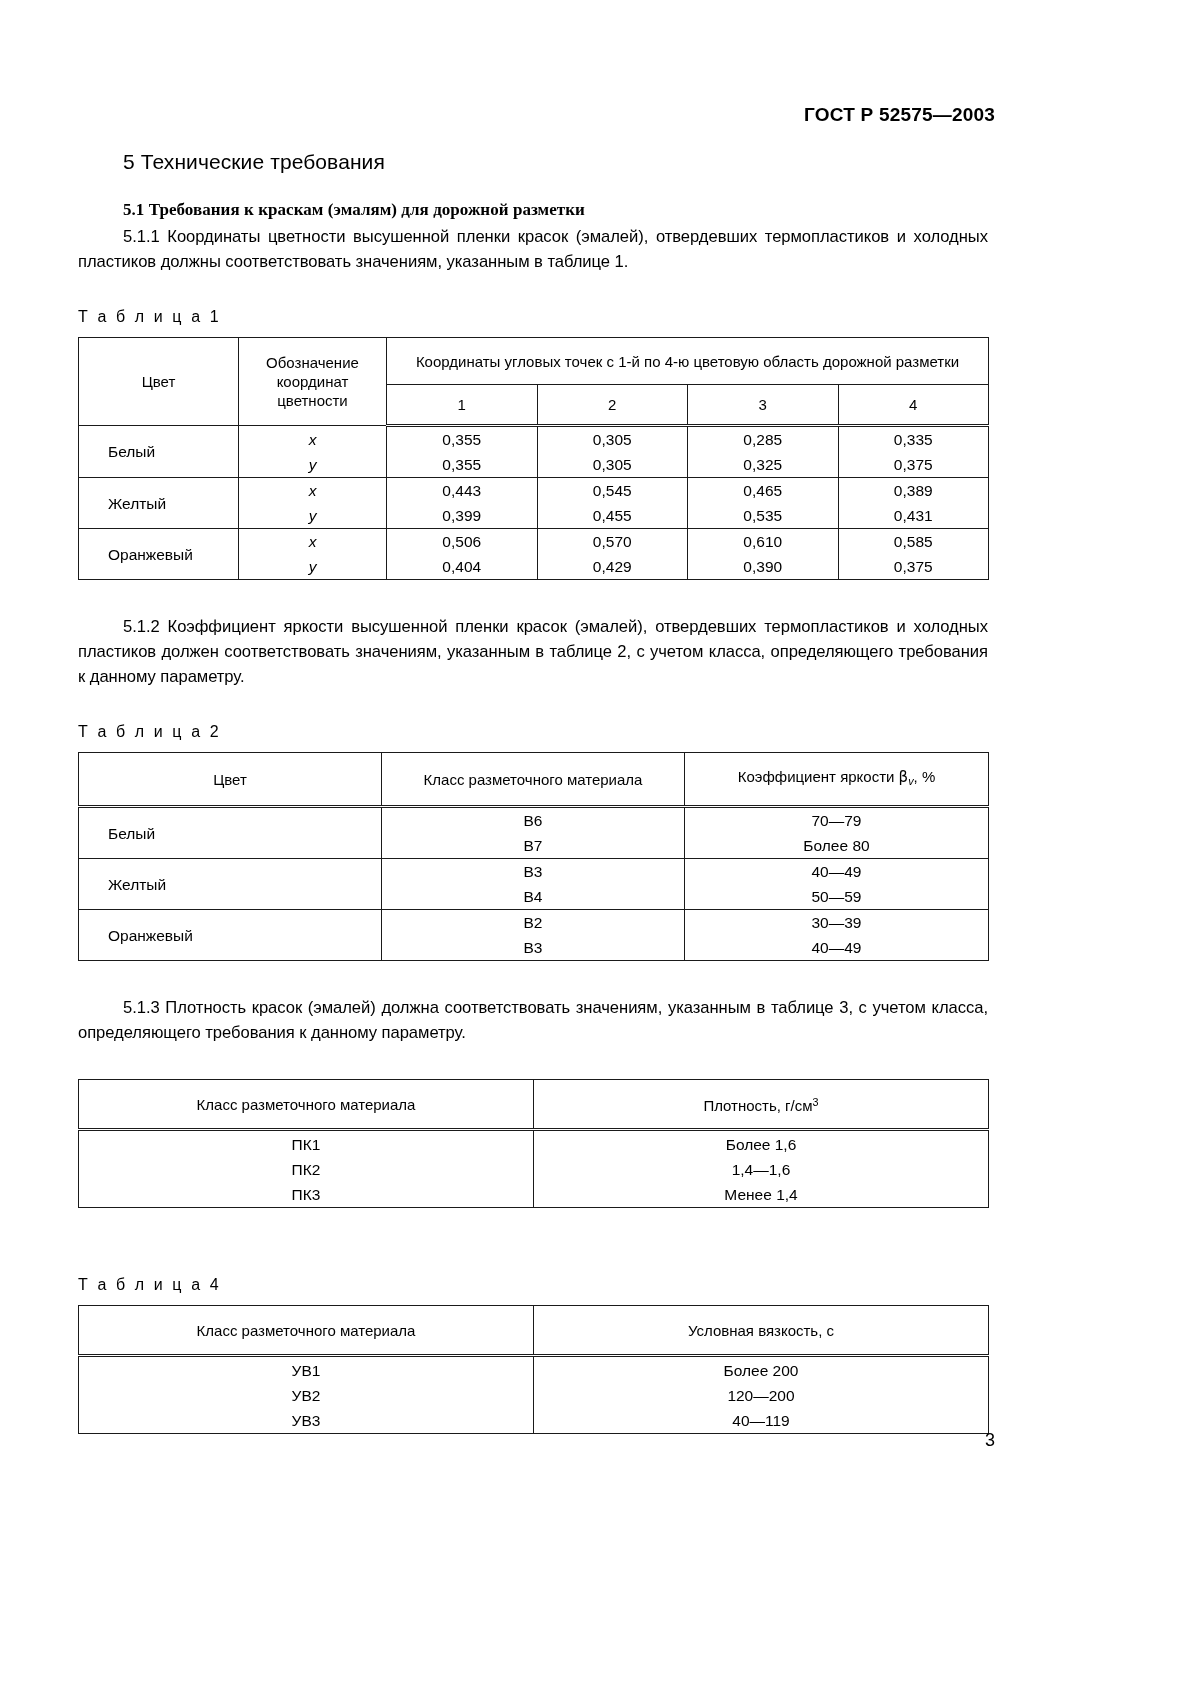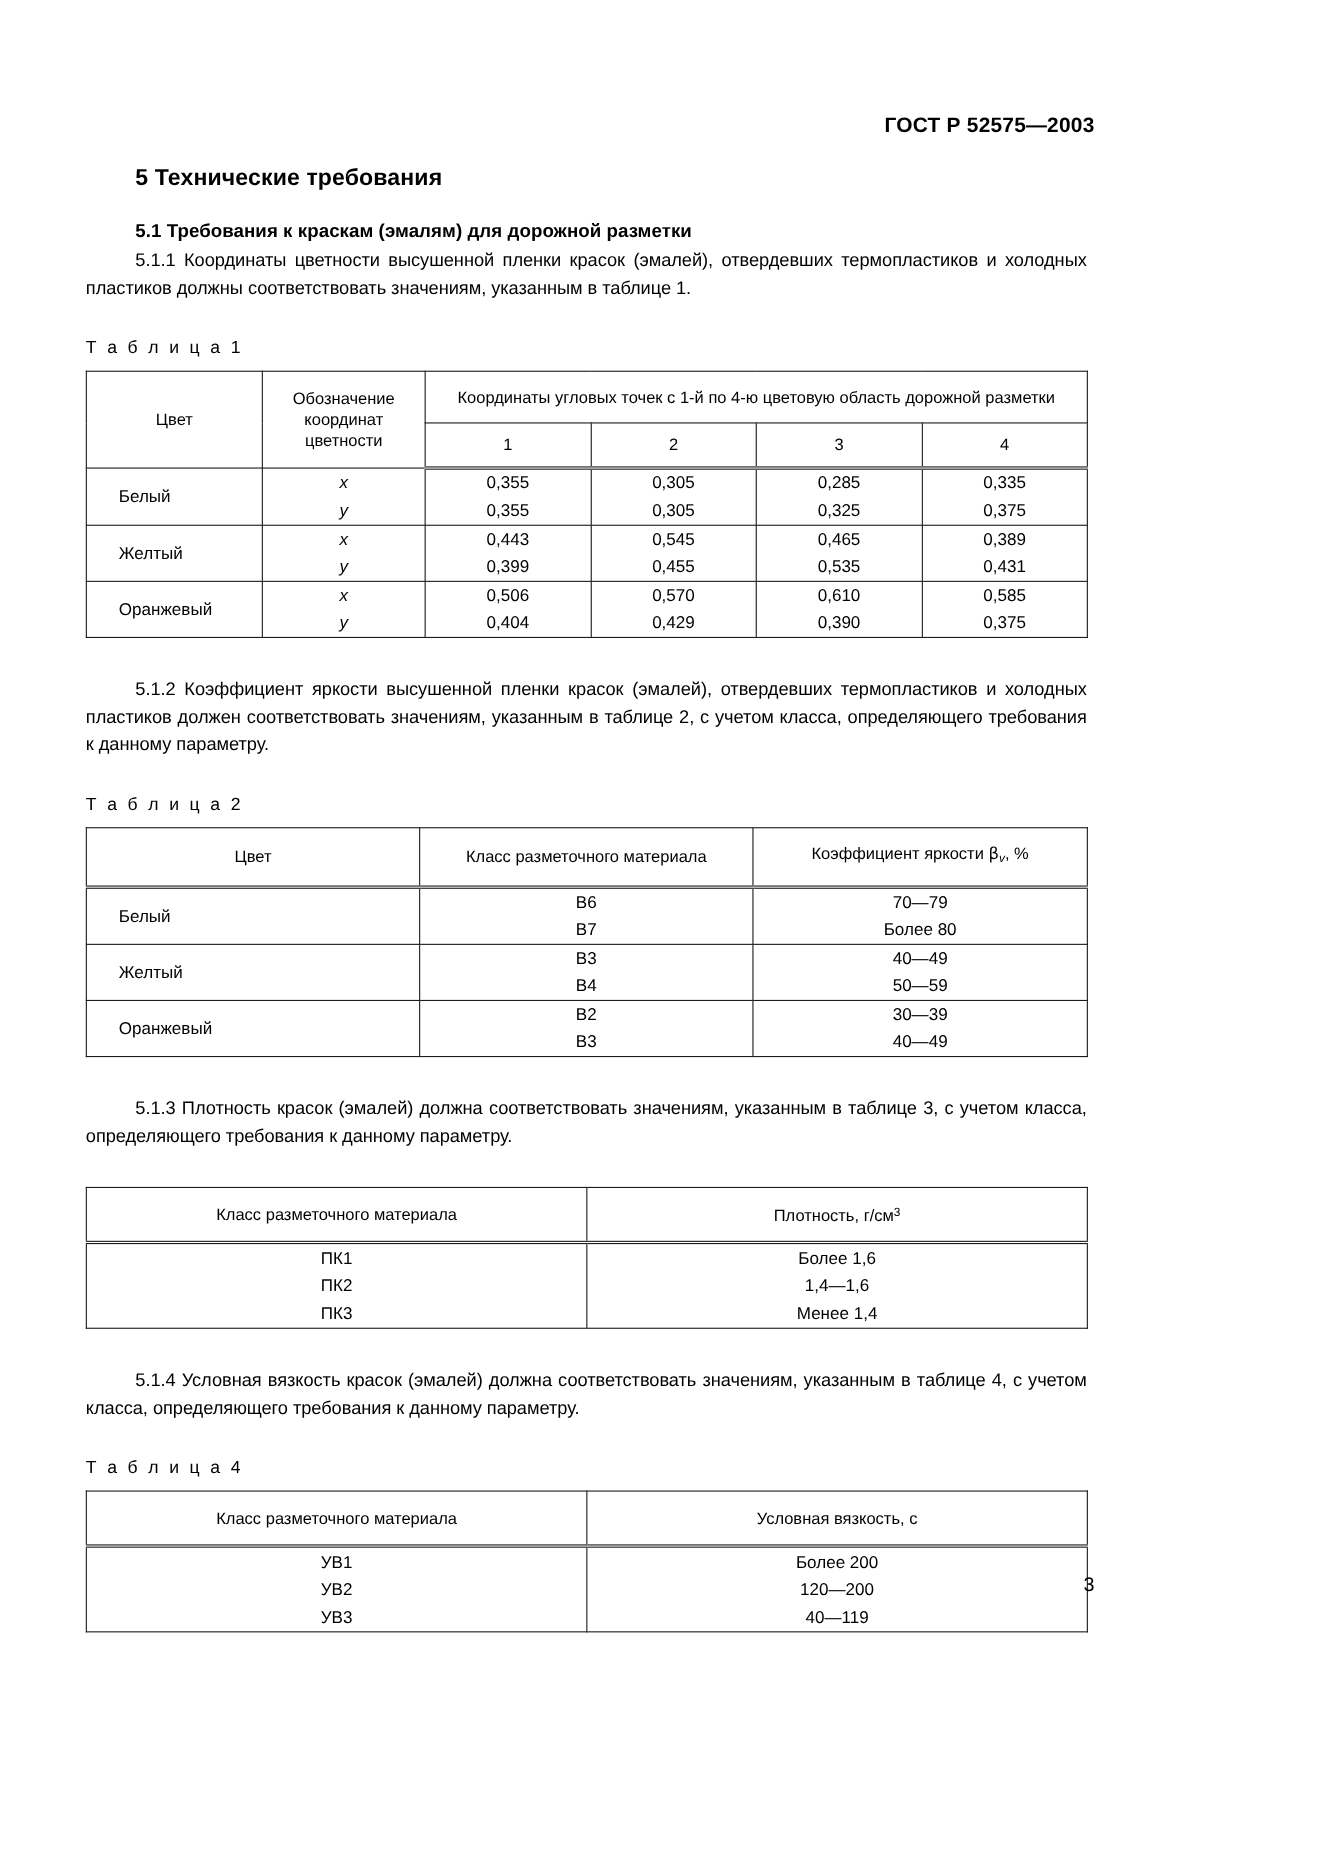--- a/index.html
+++ b/index.html
@@ -38,31 +38,32 @@
   
   .content {
     position: absolute;
     left: 78px;
     top: 150px;
     width: 910px;
   }
 
   h1.section-title {
     font-size: 21px;
-    font-weight: bold;
+    font-weight: normal;
     margin: 0 0 26px 0;
     padding-left: 45px;
     letter-spacing: 0.1px;
   }
   h2.subsection-title {
     font-size: 17px;
     font-weight: bold;
     margin: 0 0 4px 0;
     padding-left: 45px;
     letter-spacing: 0.05px;
+    font-family: Liberation Serif, serif;
   }
 
   p.para {
     font-size: 16.6px;
     line-height: 25px;
     margin: 0;
     text-align: justify;
     text-indent: 45px;
     letter-spacing: -0.05px;
   }
@@ -351,21 +352,20 @@
             <span>Более 1,6</span>
             <span>1,4—1,6</span>
             <span>Менее 1,4</span>
           </td>
         </tr>
       </tbody>
     </table>
 
     <div class="spacer-lg"></div>
 
-    <p class="para">5.1.4  Условная вязкость красок (эмалей) должна соответствовать значениям, указанным в таблице 4, с учетом класса, определяющего требования к данному параметру.</p>
 
     <div class="spacer-lg"></div>
 
     <div class="table-caption">
       <span>Т а б л и ц а</span>
       <span class="cap-num">4</span>
     </div>
 
     <table class="gost t34" id="table4">
       <colgroup>

